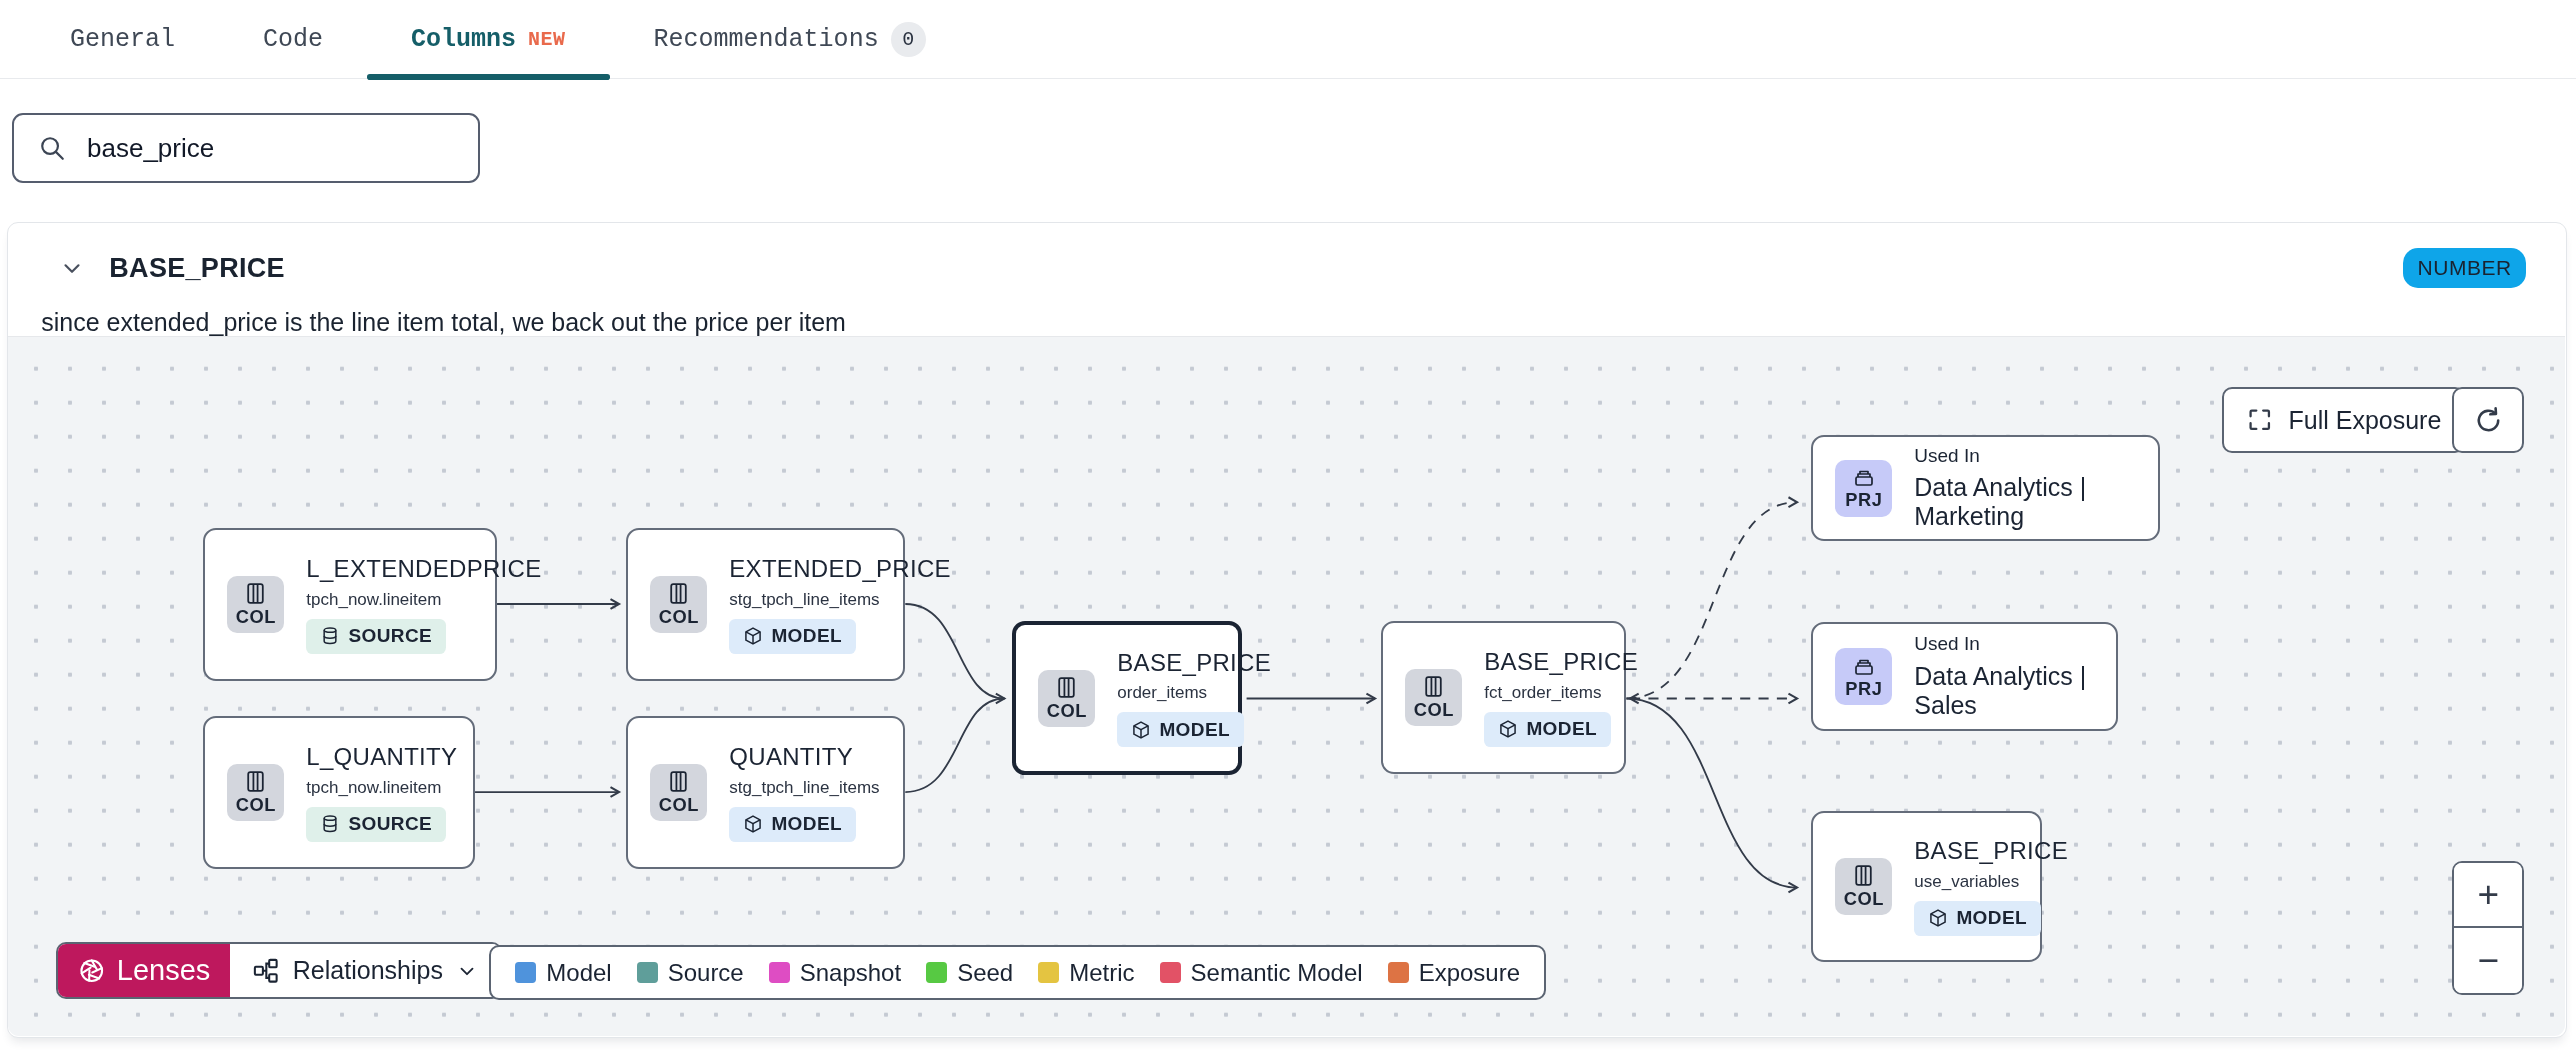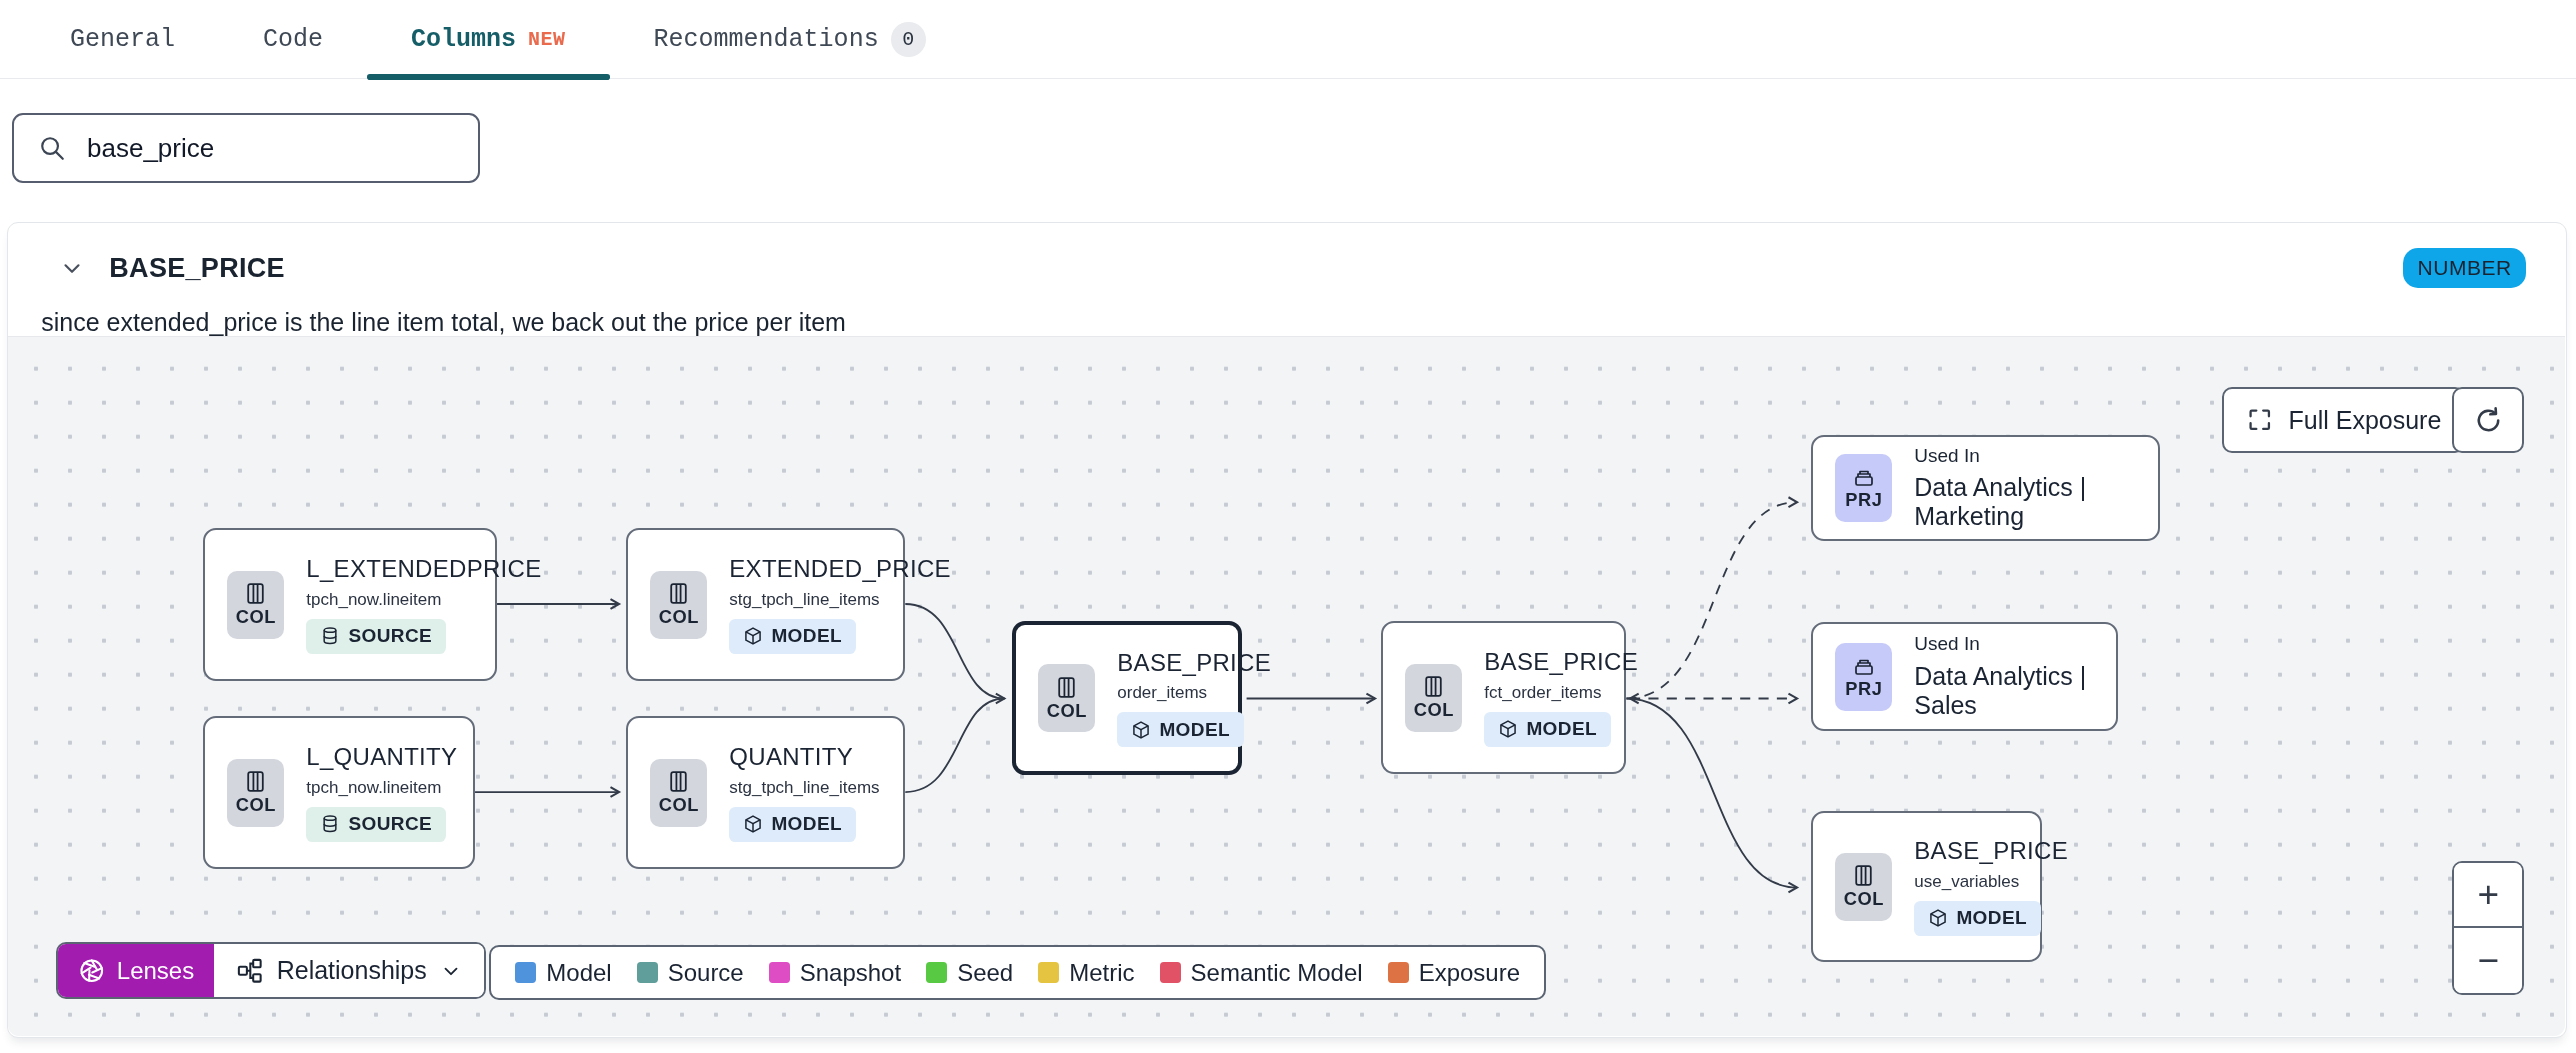--- a/index.html
+++ b/index.html
@@ -33,21 +33,21 @@
     background:#f2f4f6;
     background-image: radial-gradient(circle, #c5cad3 2.1px, transparent 2.2px);
     background-size: 34px 34px; background-position: 11px 14.7px;
     border-top:1.8px solid #e6e8eb; border-radius:0 0 11px 11px; }
   .edges { position:absolute; left:0; top:0; }
 
   
   .node { position:absolute; display:flex; align-items:center; background:#fff;
     border:2.3px solid #646c7a; border-radius:13px; padding-left:22px; gap:22px; cursor:pointer; }
   .node.selected { border:4.6px solid #1b2433; }
-  .icon-box { flex:0 0 auto; width:57px; height:68px; border-radius:10px; background:#d3d6dd;
+  .icon-box { flex:0 0 auto; width:57px; height:57px; border-radius:10px; background:#d3d6dd;
     display:flex; flex-direction:column; align-items:center; justify-content:center; gap:0; }
   .icon-box span { font-size:18.3px; font-weight:600; color:#1b2433; letter-spacing:0.5px; }
   .icon-box.prj { background:#c6caf8; }
   .node-text { display:flex; flex-direction:column; align-items:flex-start; gap:6.4px; padding-right:18.3px; }
   .node-title { font-size:24px; font-weight:500; color:#1b2433; letter-spacing:0.3px; }
   .node-sub { font-size:17px; color:#2b3342; }
   .node-badge { display:inline-flex; align-items:center; gap:8.3px; border-radius:6.4px; padding:6.4px 13.8px;
     font-size:19px; font-weight:600; color:#1b2433; letter-spacing:0.4px; margin-top:2.8px; }
   .node-badge.source { background:#dff0ea; }
   .node-badge.model { background:#ddebfa; }
@@ -55,21 +55,21 @@
   .usedin-name { font-size:25px; font-weight:500; color:#1b2433; }
 
   
   .btn { display:inline-flex; align-items:center; justify-content:center; background:#fff;
     border:2.3px solid #5b6472; border-radius:10px; cursor:pointer; color:#1b2433; }
   .full-lineage { position:absolute; left:2214px; top:50px; height:66px; padding:0 22px; gap:14.7px; font-size:25px; font-weight:500; }
   .refresh-btn { position:absolute; left:2444px; top:50px; width:72px; height:66px; }
 
   .lens-group { position:absolute; left:48px; top:605px; height:57px; display:flex; border-radius:10px; overflow:hidden;
     border:2.3px solid #5b6472; background:#fff; }
-  .lens-seg { display:flex; align-items:center; gap:11px; background:#a21caf; color:#fff; font-size:24px; font-weight:500; padding:15px 20px; cursor:pointer; }
+  .lens-seg { display:flex; align-items:center; gap:11px; background:#be185d; color:#fff; font-size:29px; font-weight:500; padding:15px 20px; cursor:pointer; }
   .rel-seg { display:flex; align-items:center; gap:13px; padding:0 22px; font-size:25px; color:#1b2433; cursor:pointer; background:#fff; }
 
   .legend { position:absolute; left:481px; top:608px; height:55px; display:flex; align-items:center; gap:25px;
     background:#fff; border:2.3px solid #5b6472; border-radius:10px; padding:0 24px; }
   .legend-item { display:flex; align-items:center; gap:10px; }
   .legend-item .sw { width:21px; height:21px; border-radius:3.7px; }
   .legend-item .lb { font-size:24px; color:#1b2433; }
 
   .zoom-ctrl { position:absolute; left:2444px; top:524px; width:72px; border:2.3px solid #5b6472; border-radius:10px; background:#fff; overflow:hidden; }
   .zoom-btn { width:100%; height:65px; display:flex; align-items:center; justify-content:center; font-size:37px; color:#333b49; cursor:pointer; background:#fff; }

